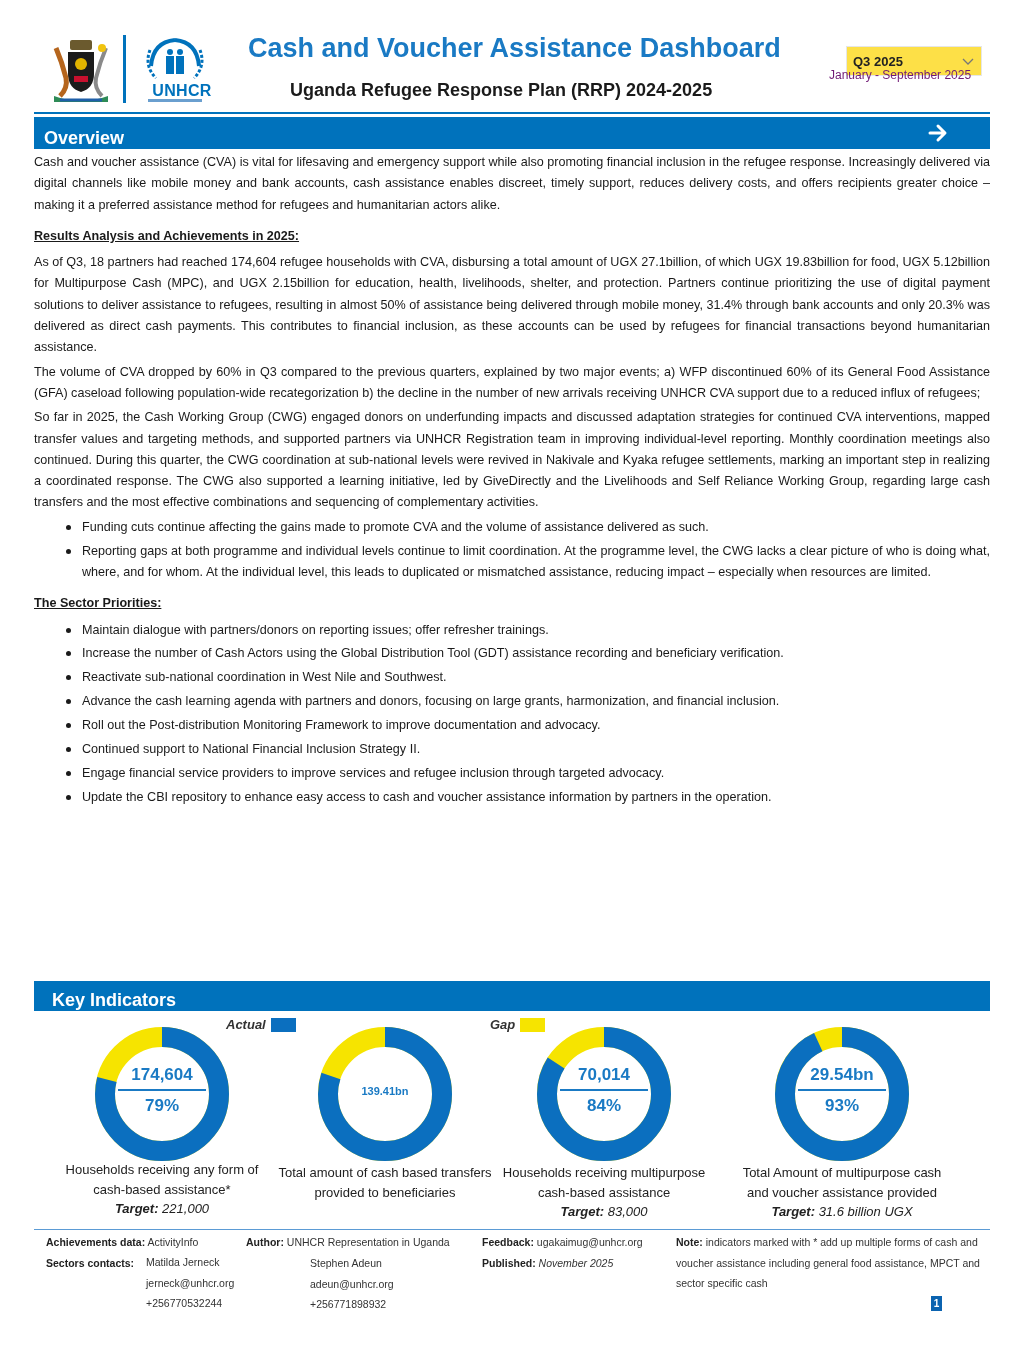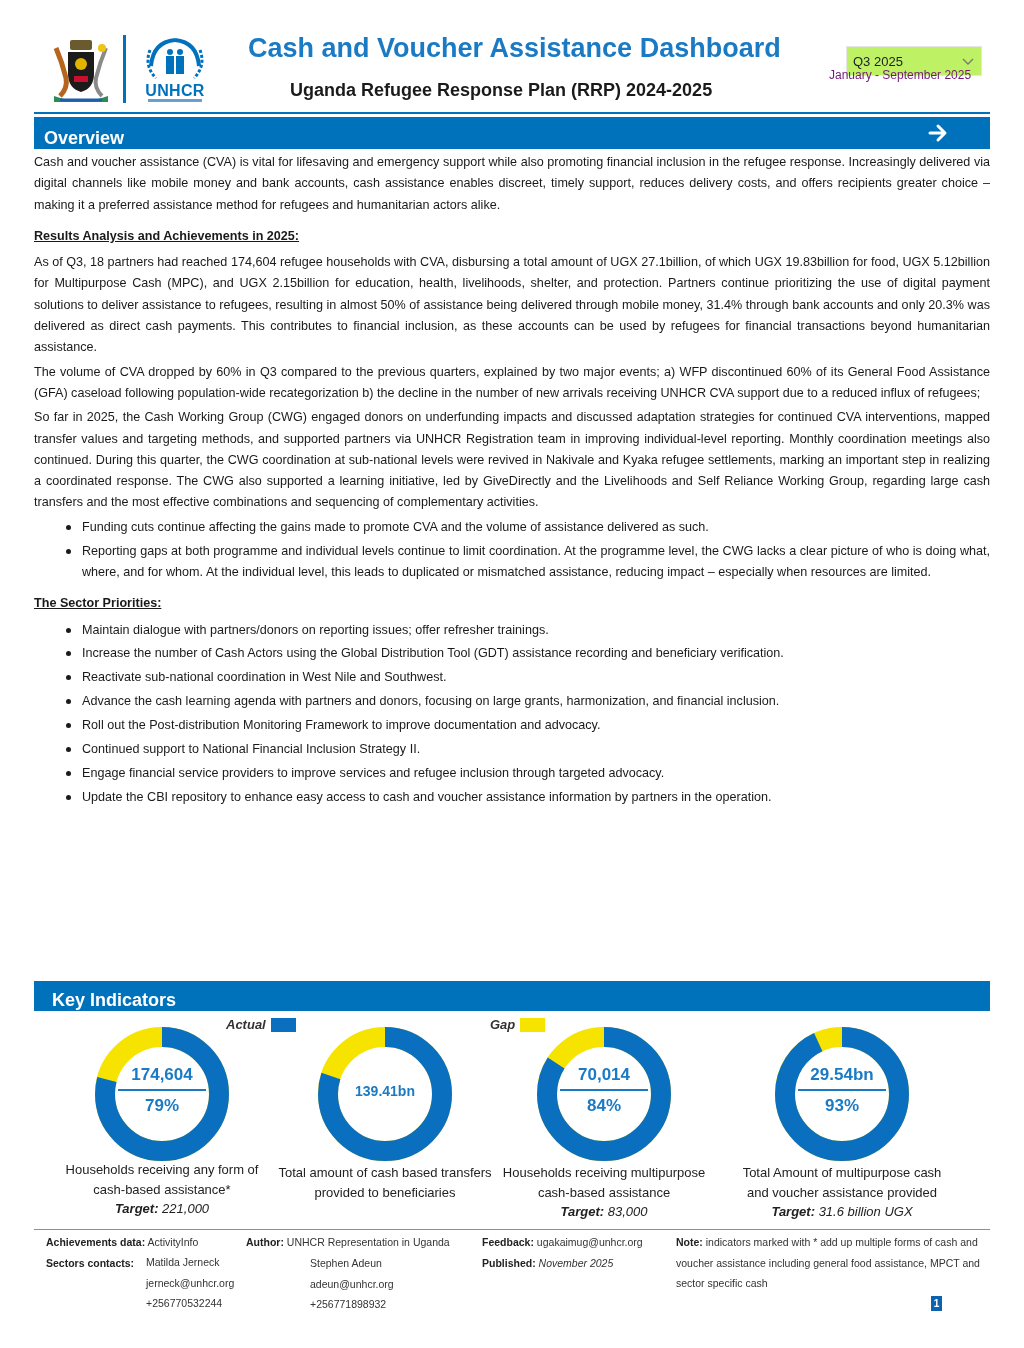--- a/index.html
+++ b/index.html
@@ -4,25 +4,25 @@
 <style>
   * { box-sizing: border-box; margin: 0; padding: 0; }
   html, body { width: 1024px; height: 1348px; background: #ffffff; overflow: hidden; }
   body { font-family: "Liberation Sans", sans-serif; color: #1a1a1a; position: relative; }
 
   
   .header { position: absolute; left: 34px; top: 30px; width: 956px; height: 84px; }
   .logo-uganda { position: absolute; left: 16px; top: 6px; width: 62px; height: 70px; }
   .header-divider { position: absolute; left: 89px; top: 5px; width: 3px; height: 68px; background: #0072bc; }
   .logo-unhcr { position: absolute; left: 108px; top: 6px; width: 66px; height: 68px; }
-  .unhcr-word { position: absolute; left: 0; top: 46px; width: 66px; text-align: center; font-weight: bold; font-size: 16px; color: #0072bc; letter-spacing: 0.3px; }
+  .unhcr-word { position: absolute; left: 7px; top: 46px; width: 66px; text-align: center; font-weight: bold; font-size: 16px; color: #0072bc; letter-spacing: 0.3px; }
   .unhcr-tag { position: absolute; left: 6px; top: 63px; width: 54px; height: 3px; background: #6a9fcf; }
   .main-title { position: absolute; left: 214px; top: 3px; font-size: 27px; font-weight: bold; color: #1a7ac4; white-space: nowrap; }
   .sub-title { position: absolute; left: 256px; top: 50px; font-size: 18px; font-weight: bold; color: #1a1a1a; white-space: nowrap; }
-  .period-select { position: absolute; left: 812px; top: 16px; width: 136px; height: 30px; border: 1px solid #e6e6e6; background: #bef264; display: flex; align-items: center; padding: 3px 6px; cursor: pointer; }
+  .period-select { position: absolute; left: 812px; top: 16px; width: 136px; height: 30px; border: 1px solid #e6e6e6; background: #fde047; display: flex; align-items: center; padding: 3px 6px; cursor: pointer; font-weight: bold; }
   .period-select .val { font-size: 13px; color: #222; flex: 1; }
   .period-select .chev { width: 14px; height: 14px; }
   .period-range { position: absolute; left: 795px; top: 38px; font-size: 12px; color: #701a75; white-space: nowrap; }
   .header-rule { position: absolute; left: 0; top: 82px; width: 956px; height: 2px; background: #0072bc; }
 
   
   .section-bar { position: absolute; left: 34px; width: 956px; height: 32px; background: #0072bc; color: #fff; display: flex; align-items: flex-end; padding-left: 10px; font-weight: bold; font-size: 18px; }
   .overview-bar { top: 117px; }
   .overview-bar .arrow { position: absolute; right: 40px; top: 4px; width: 24px; height: 24px; cursor: pointer; }
   .key-bar { top: 981px; height: 30px; padding-left: 18px; font-size: 18px; }
@@ -41,21 +41,21 @@
   .legend-actual { left: 226px; align-items: center; }
   .legend-gap { left: 490px; }
 
   .indicator { position: absolute; top: 1024px; width: 220px; height: 200px; }
   .donut { position: absolute; left: 50%; margin-left: -67px; top: 3px; width: 134px; height: 134px; }
   .donut-center { position: absolute; left: 50%; margin-left: -50px; top: 40px; width: 100px; text-align: center; color: #1a7ac4; font-weight: bold; }
   .donut-center .num { font-size: 17px; line-height: 22px; }
   .donut-center .line { height: 2px; background: #1a7ac4; margin: 3px 6px 4px; }
   .donut-center .pct { font-size: 17px; line-height: 22px; }
   .donut-center.single { top: 56px; }
-  .donut-center.single .num { font-size: 14px; text-align: center; }
+  .donut-center.single .num { font-size: 11px; text-align: center; }
   .ind-label { position: absolute; left: 0; top: 136px; width: 220px; text-align: center; font-size: 13px; line-height: 19.5px; color: #222; }
   .ind-target { display: block; font-style: italic; }
   .ind-target b { font-weight: bold; }
 
   
   .footer-rule { position: absolute; left: 34px; top: 1229px; width: 956px; height: 1px; background: #5b9bd5; }
   .footer { position: absolute; left: 34px; top: 1232px; width: 956px; height: 90px; font-size: 10.5px; color: #333; line-height: 20.5px; }
   .footer b { font-weight: bold; color: #222; }
   .fcol { position: absolute; top: 0; }
   .f1 { left: 12px; }

